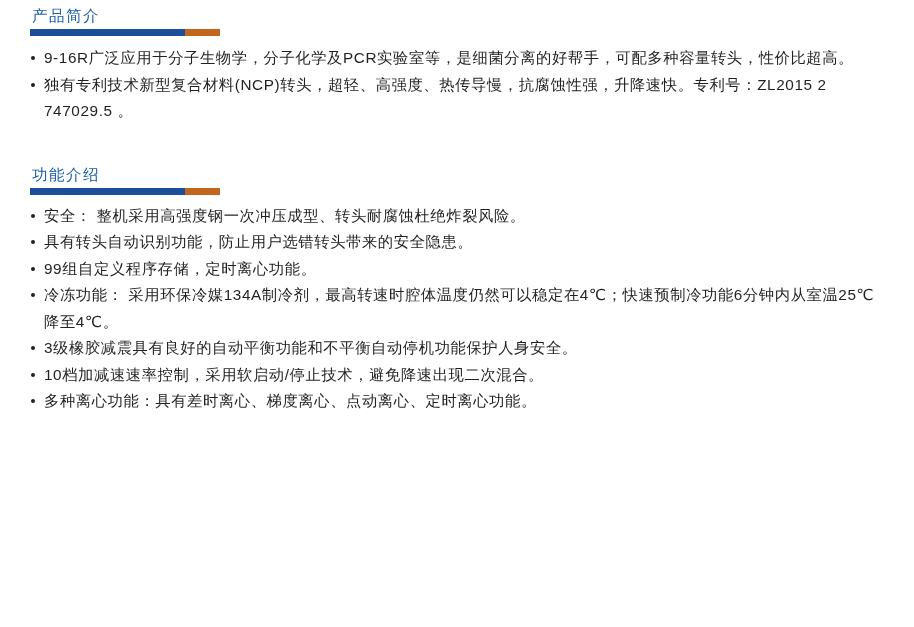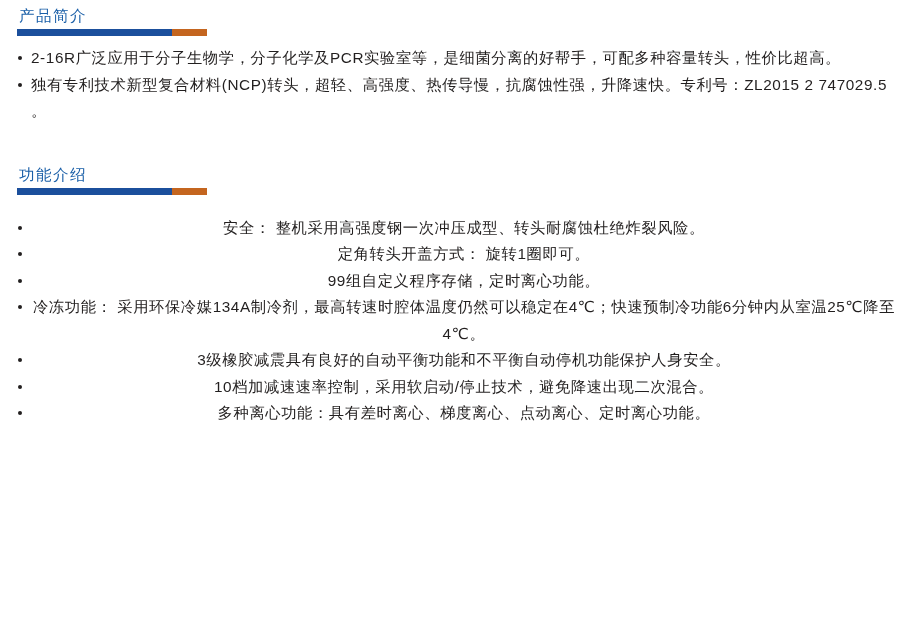--- a/index.html
+++ b/index.html
@@ -12,21 +12,21 @@
     background: #ffffff;
     font-family: "Liberation Sans", "DejaVu Sans", sans-serif;
     color: #231f20;
     overflow: hidden;
   }
   .page {
     position: relative;
     width: 914px;
     height: 481px;
     box-sizing: border-box;
-    padding: 0 17px;
+    padding: 0 30px;
   }
   .section {
     position: relative;
   }
   .section-head {
     position: relative;
     width: 190px;
   }
   .section-title {
     font-size: 15.5px;
@@ -85,57 +85,56 @@
   .sec1 {
     padding-top: 6px;
   }
   .sec1 .list-wrap {
     margin-top: 9px;
   }
   .sec2 {
     padding-top: 40px;
   }
   .sec2 .list-wrap {
-    margin-top: 20px;
-    text-align: center;
+    margin-top: 8px;
   }
 </style>
 </head>
 <body>
 
 <div class="page">
 
   <div class="section sec1">
     <div class="section-head">
       <div class="section-title">产品简介</div>
       <div class="rule">
         <span class="bar-blue"></span>
         <span class="bar-orange"></span>
       </div>
     </div>
     <div class="list-wrap">
       <ul class="bullets">
-        <li>2-16R广泛应用于分子生物学，分子化学及PCR实验室等，是细菌分离的好帮手，可配多种容量转头，性价比超高。</li>
+        <li>9-16R广泛应用于分子生物学，分子化学及PCR实验室等，是细菌分离的好帮手，可配多种容量转头，性价比超高。</li>
         <li>独有专利技术新型复合材料(NCP)转头，超轻、高强度、热传导慢，抗腐蚀性强，升降速快。专利号：ZL2015 2 747029.5 。</li>
       </ul>
     </div>
   </div>
 
   <div class="section sec2">
     <div class="section-head">
       <div class="section-title">功能介绍</div>
       <div class="rule">
         <span class="bar-blue"></span>
         <span class="bar-orange"></span>
       </div>
     </div>
     <div class="list-wrap">
       <ul class="bullets">
         <li>安全： 整机采用高强度钢一次冲压成型、转头耐腐蚀杜绝炸裂风险。</li>
-        <li>定角转头开盖方式： 旋转1圈即可。</li>
+        <li>具有转头自动识别功能，防止用户选错转头带来的安全隐患。</li>
         <li>99组自定义程序存储，定时离心功能。</li>
         <li>冷冻功能： 采用环保冷媒134A制冷剂，最高转速时腔体温度仍然可以稳定在4℃；快速预制冷功能6分钟内从室温25℃降至4℃。</li>
         <li>3级橡胶减震具有良好的自动平衡功能和不平衡自动停机功能保护人身安全。</li>
         <li>10档加减速速率控制，采用软启动/停止技术，避免降速出现二次混合。</li>
         <li>多种离心功能：具有差时离心、梯度离心、点动离心、定时离心功能。</li>
       </ul>
     </div>
   </div>
 
 </div>

